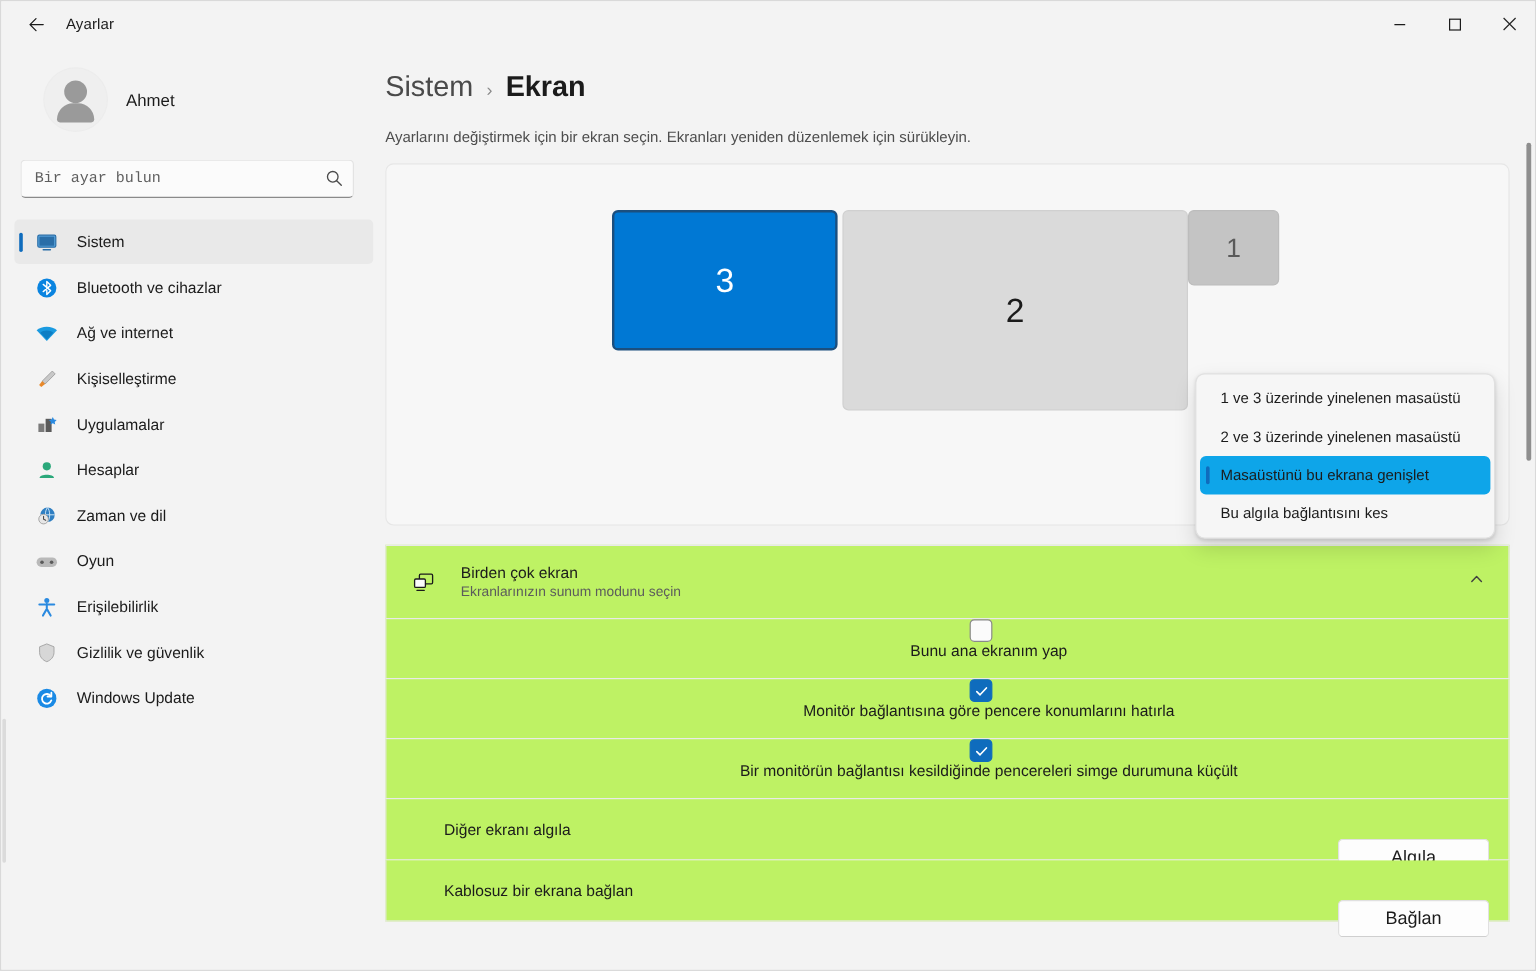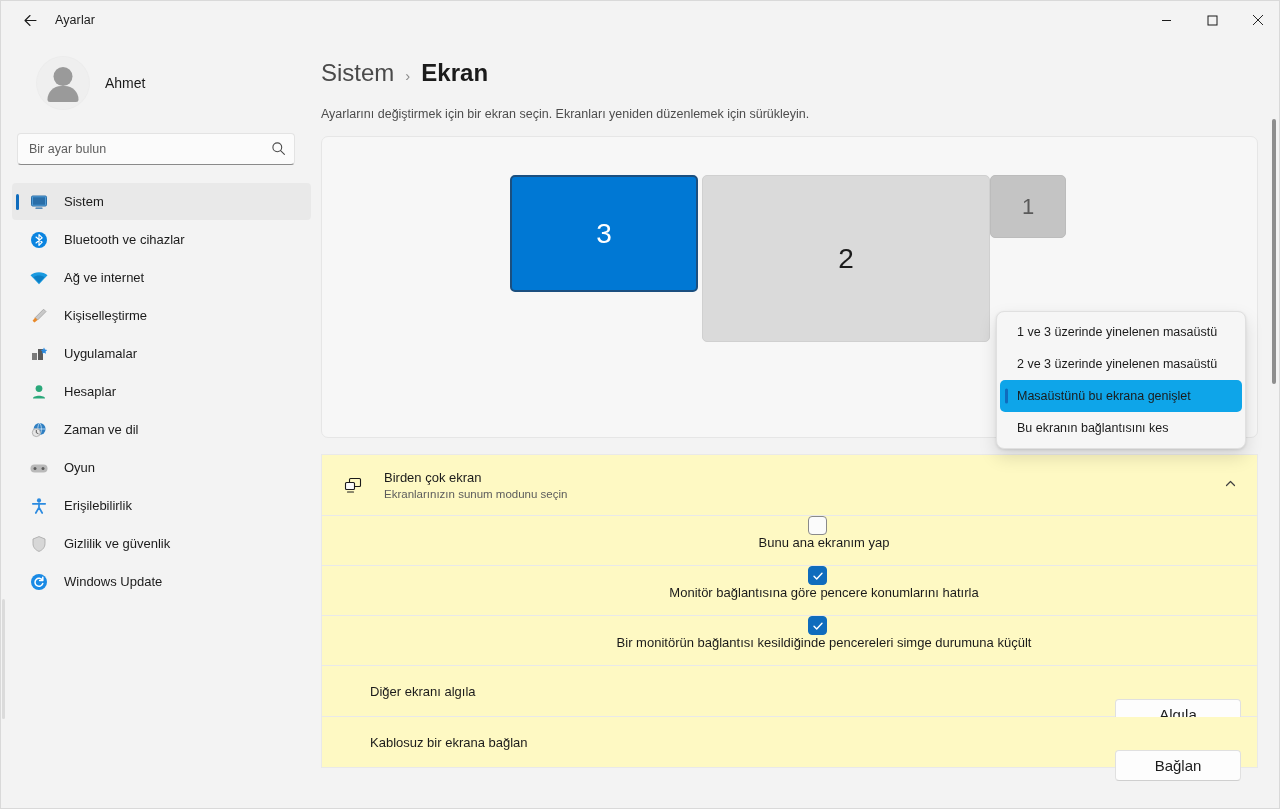--- a/index.html
+++ b/index.html
@@ -59,21 +59,21 @@
     width: 31px; height: 16px; border-radius: 16px 16px 3px 3px; background: #9a9a9a;
   }
   .username { margin-left: 16px; font-size: 14px; color: #1b1b1b; }
 
   .searchwrap { margin: 24px 0 0 16px; width: 278px; position: relative; }
   .searchbox {
     width: 278px; height: 32px; border-radius: 4px;
     background: #fbfbfb; border: 1px solid #e3e3e3;
     border-bottom: 1px solid #8a8a8a;
     font-size: 12.5px; color: #5e5e5e; padding: 0 30px 0 11px;
-    font-family: Liberation Sans, sans-serif;
+    font-family: Liberation Mono, monospace;
     outline: none;
   }
   .searchbox::placeholder { color: #5e5e5e; }
   .search-icon {
     position: absolute; right: 9px; top: 8px; pointer-events: none; color: #4a4a4a;
   }
 
   .navlist { margin-top: 18px; }
   .navitem {
     position: relative; display: flex; align-items: center;
@@ -132,21 +132,21 @@
     position: absolute; right: 24px; bottom: 21px;
     width: 124px; height: 31px; border-radius: 4px;
     background: #fdfdfd; border: 1px solid #e0e0e0; border-bottom-color: #cfcfcf;
     font-size: 12.5px; color: #1b1b1b; cursor: pointer;
     font-family: "Liberation Sans", sans-serif;
   }
 
   
   .card-stack { width: 937px; margin-top: 16px; }
   .row {
-    background: #fef9c3; border: 1px solid #e9e9e9;
+    background: #bef264; border: 1px solid #e9e9e9;
     display: flex; align-items: center; position: relative;
   }
   .row + .row { border-top: none; }
   .row-header { height: 62px; padding-left: 14px; cursor: pointer; }
   .row-icon {
     width: 34px; height: 34px; display: flex; align-items: center; justify-content: center;
     margin-right: 14px; flex: none; color: #1b1b1b;
   }
   .row-texts { display: flex; flex-direction: column; justify-content: center; }
   .row-title { font-size: 13px; color: #1b1b1b; }
@@ -457,20 +457,20 @@
     <div class="ctxitem">
       <span>1 ve 3 üzerinde yinelenen masaüstü</span>
     </div>
     <div class="ctxitem">
       <span>2 ve 3 üzerinde yinelenen masaüstü</span>
     </div>
     <div class="ctxitem sel">
       <span>Masaüstünü bu ekrana genişlet</span>
     </div>
     <div class="ctxitem">
-      <span>Bu ekranın bağlantısını kes</span>
+      <span>Bu algıla bağlantısını kes</span>
     </div>
   </div>
 
   <div class="right-sb-track"></div>
   <div class="right-sb-thumb"></div>
 
 </div>
 
 </body></html>

